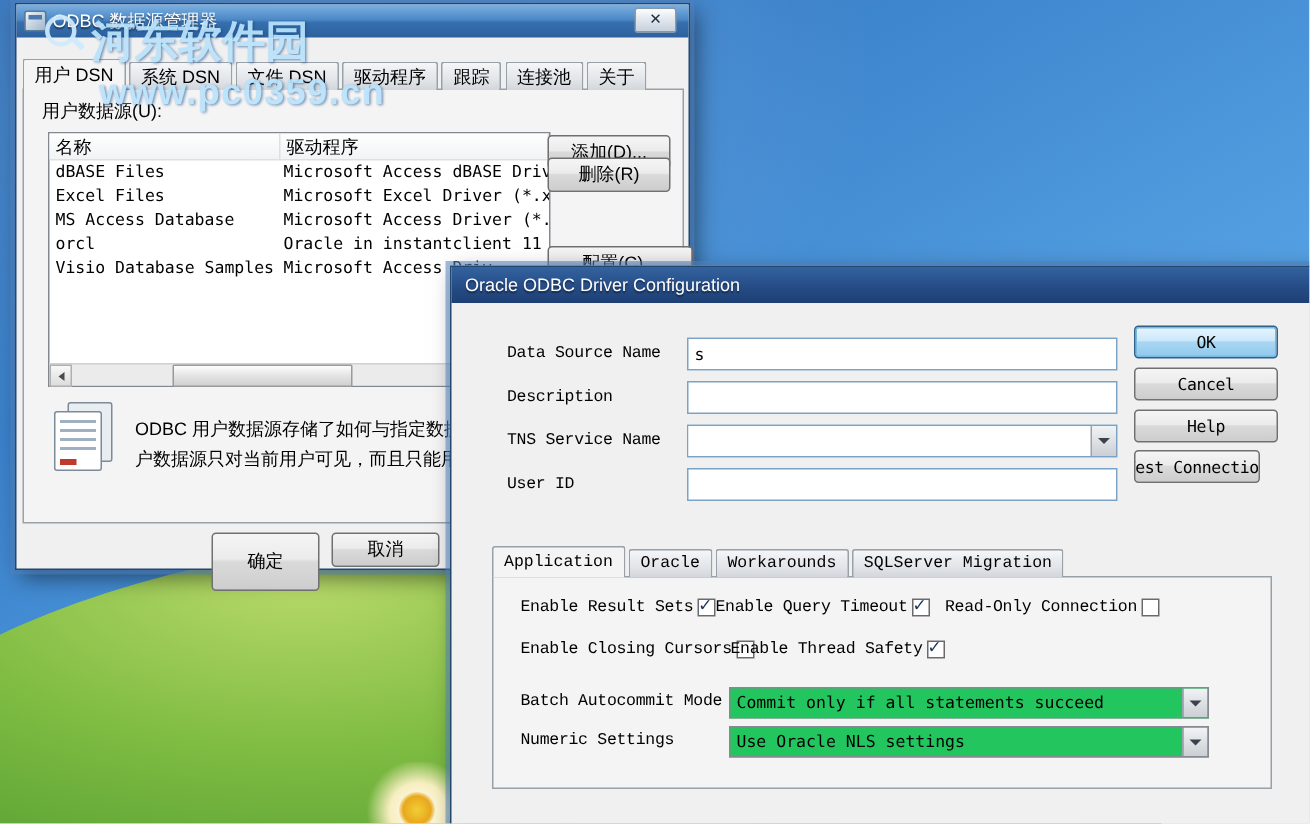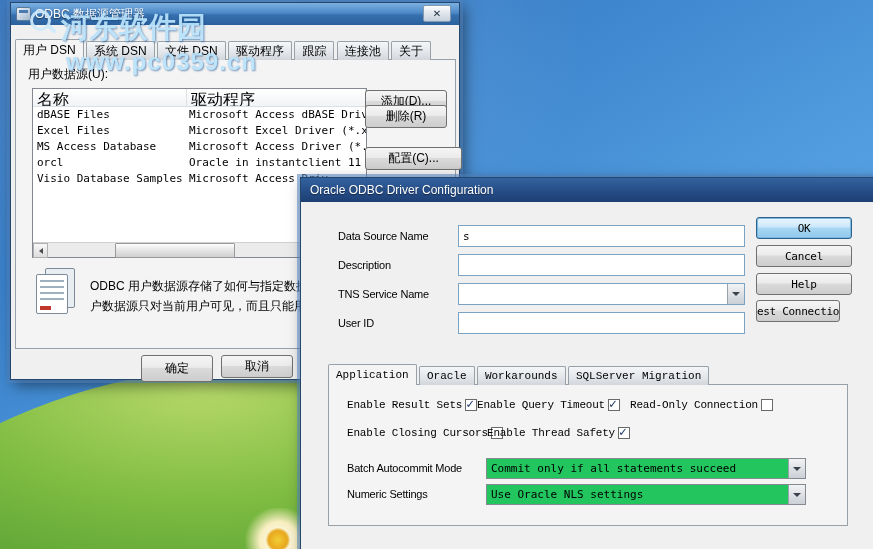--- a/index.html
+++ b/index.html
@@ -58,21 +58,21 @@
   .odbc-page{left:4px;top:56px;width:441px;height:290px}
   .oracle-tabs{position:absolute;left:27px;top:186px;height:21px;white-space:nowrap}
   .oracle-page{left:27px;top:206px;width:520px;height:142px}
 
   .page-label{position:absolute;left:12px;top:6px;font-size:12px}
 
   .listview{position:absolute;left:16px;top:28px;width:335px;height:170px;
     border:1px solid #828790;background:#fff}
   .lv-head{display:flex;height:18px;background:linear-gradient(180deg,#ffffff,#f1f3f5);
     border-bottom:1px solid #dde0e4}
-  .lv-th{font-size:16px;padding:1px 4px;border-right:1px solid #dde0e4;white-space:nowrap;overflow:hidden}
+  .lv-th{font-size:12px;padding:1px 4px;border-right:1px solid #dde0e4;white-space:nowrap;overflow:hidden}
   .lv-th.c1{width:154px}.lv-th.c2{flex:1}
   .lv-row{display:flex;height:16px;line-height:16px;
     font-family:"DejaVu Sans Mono","Liberation Mono",monospace;font-size:11px}
   .lv-c1{width:154px;padding:0 4px;white-space:nowrap;overflow:hidden}
   .lv-c2{flex:1;padding:0 2px;white-space:nowrap;overflow:hidden}
   .lv-hscroll{position:absolute;left:0;bottom:0;width:100%;height:15px;background:#ebebeb;
     border-top:1px solid #d0d0d0}
   .sb-btn{position:absolute;top:0;width:15px;height:15px;
     background:linear-gradient(180deg,#f8f8f8,#dcdcdc);border:1px solid #b0b0b0;
     display:flex;align-items:center;justify-content:center}
@@ -94,21 +94,21 @@
 
   .info-icon{position:absolute;left:20px;top:208px;width:44px;height:48px}
   .card{position:absolute;background:#fff;border:1px solid #7d8a97;border-radius:2px}
   .c-back{left:9px;top:0;width:30px;height:40px;background:#e8edf2}
   .c-front{left:0;top:6px;width:32px;height:40px}
   .c-front::before{content:"";position:absolute;left:3px;top:5px;right:3px;height:22px;
     background:repeating-linear-gradient(180deg,#9fb0c0 0 2px,transparent 2px 6px)}
   .c-front::after{content:"";position:absolute;left:3px;top:31px;width:11px;height:4px;background:#c0392b}
   .info-line{position:absolute;font-size:12px;white-space:nowrap}
 
-  .olabel{position:absolute;font-family:Liberation Sans, sans-serif;
+  .olabel{position:absolute;font-family:Liberation Mono, monospace;
     font-size:11px;letter-spacing:-.2px;white-space:nowrap}
   .txt{position:absolute;height:22px;border:1px solid #7ba3c6;background:#fff;
     font-family:"DejaVu Sans Mono","Liberation Mono",monospace;font-size:11px;padding:0 4px;outline:none}
   .combo{position:absolute;height:22px;border:1px solid #7ba3c6;background:#fff}
   .combo-input{position:absolute;left:0;top:0;right:18px;height:100%;border:none;outline:none;
     font-family:"DejaVu Sans Mono","Liberation Mono",monospace;font-size:11px;padding:0 4px}
   .dropdown{position:absolute;height:21px;border:1px solid #848a90;background:#22c55e;
     font-family:"DejaVu Sans Mono","Liberation Mono",monospace;font-size:11px;
     padding:0 20px 0 4px;white-space:nowrap;overflow:hidden}
   .dd-text{display:block;line-height:19px;overflow:hidden;white-space:nowrap}
@@ -195,31 +195,31 @@
           </span>
           <span class="sb-thumb"></span>
           <span class="sb-btn sb-right">
             <span class="sb-ic-right"></span>
           </span>
         </div>
       </div>
 
       <button class="btn" style="left:349px;top:30px;width:82px;height:23px">添加(D)...</button>
       <button class="btn" style="left:349px;top:45px;width:82px;height:23px">删除(R)</button>
-      <button class="btn" style="left:349px;top:87px;width:97px;height:23px">配置(C)...</button>
+      <button class="btn" style="left:349px;top:104px;width:97px;height:23px">配置(C)...</button>
 
       <div class="info-icon">
         <span class="card c-back"></span>
         <span class="card c-front"></span>
       </div>
       <div class="info-line" style="left:74px;top:218px">ODBC 用户数据源存储了如何与指定数据提</div>
       <div class="info-line" style="left:74px;top:238px">户数据源只对当前用户可见，而且只能用</div>
     </div>
 
-    <button class="btn" style="left:130px;top:352px;width:72px;height:27px">确定</button>
+    <button class="btn" style="left:130px;top:352px;width:72px;height:39px">确定</button>
     <button class="btn" style="left:210px;top:352px;width:72px;height:23px">取消</button>
   </div>
 
   <div class="dialog oracle">
     <div class="titlebar">
       <span class="title-text">Oracle ODBC Driver Configuration</span>
     </div>
 
     <span class="olabel" style="left:37px;top:52px">Data Source Name</span>
     <input class="txt" style="left: 157px; top: 47px; width: 287px;" value="s">

